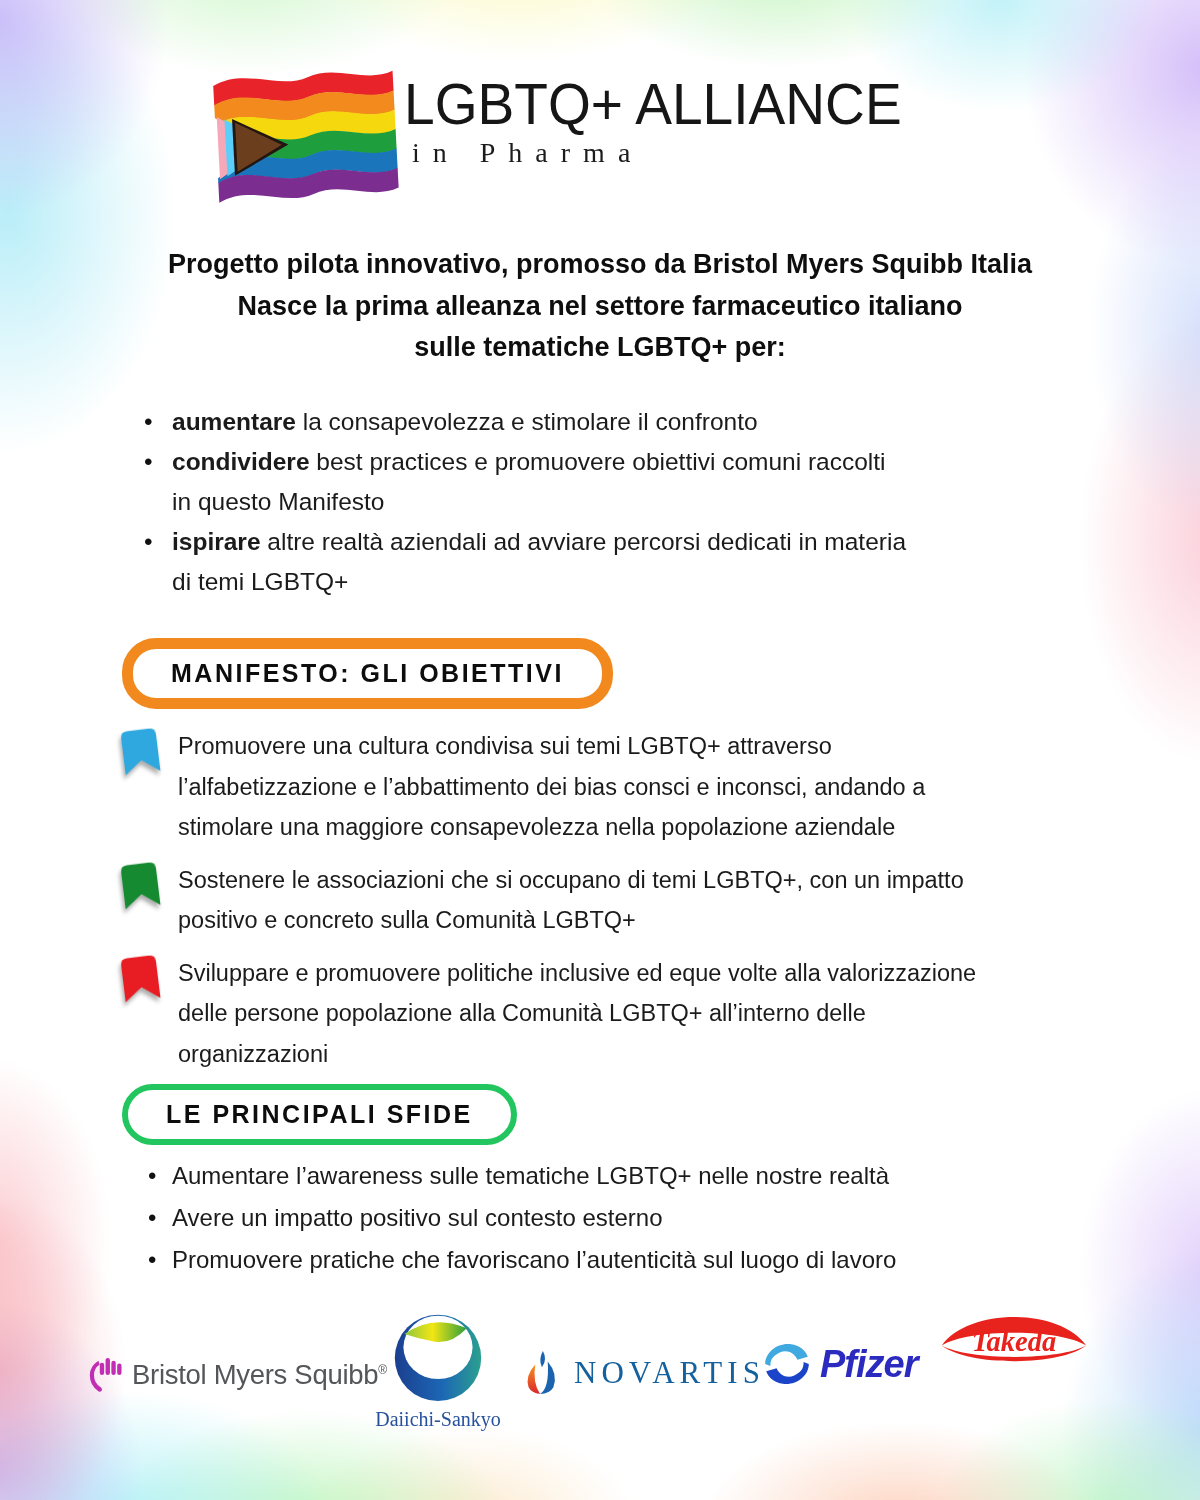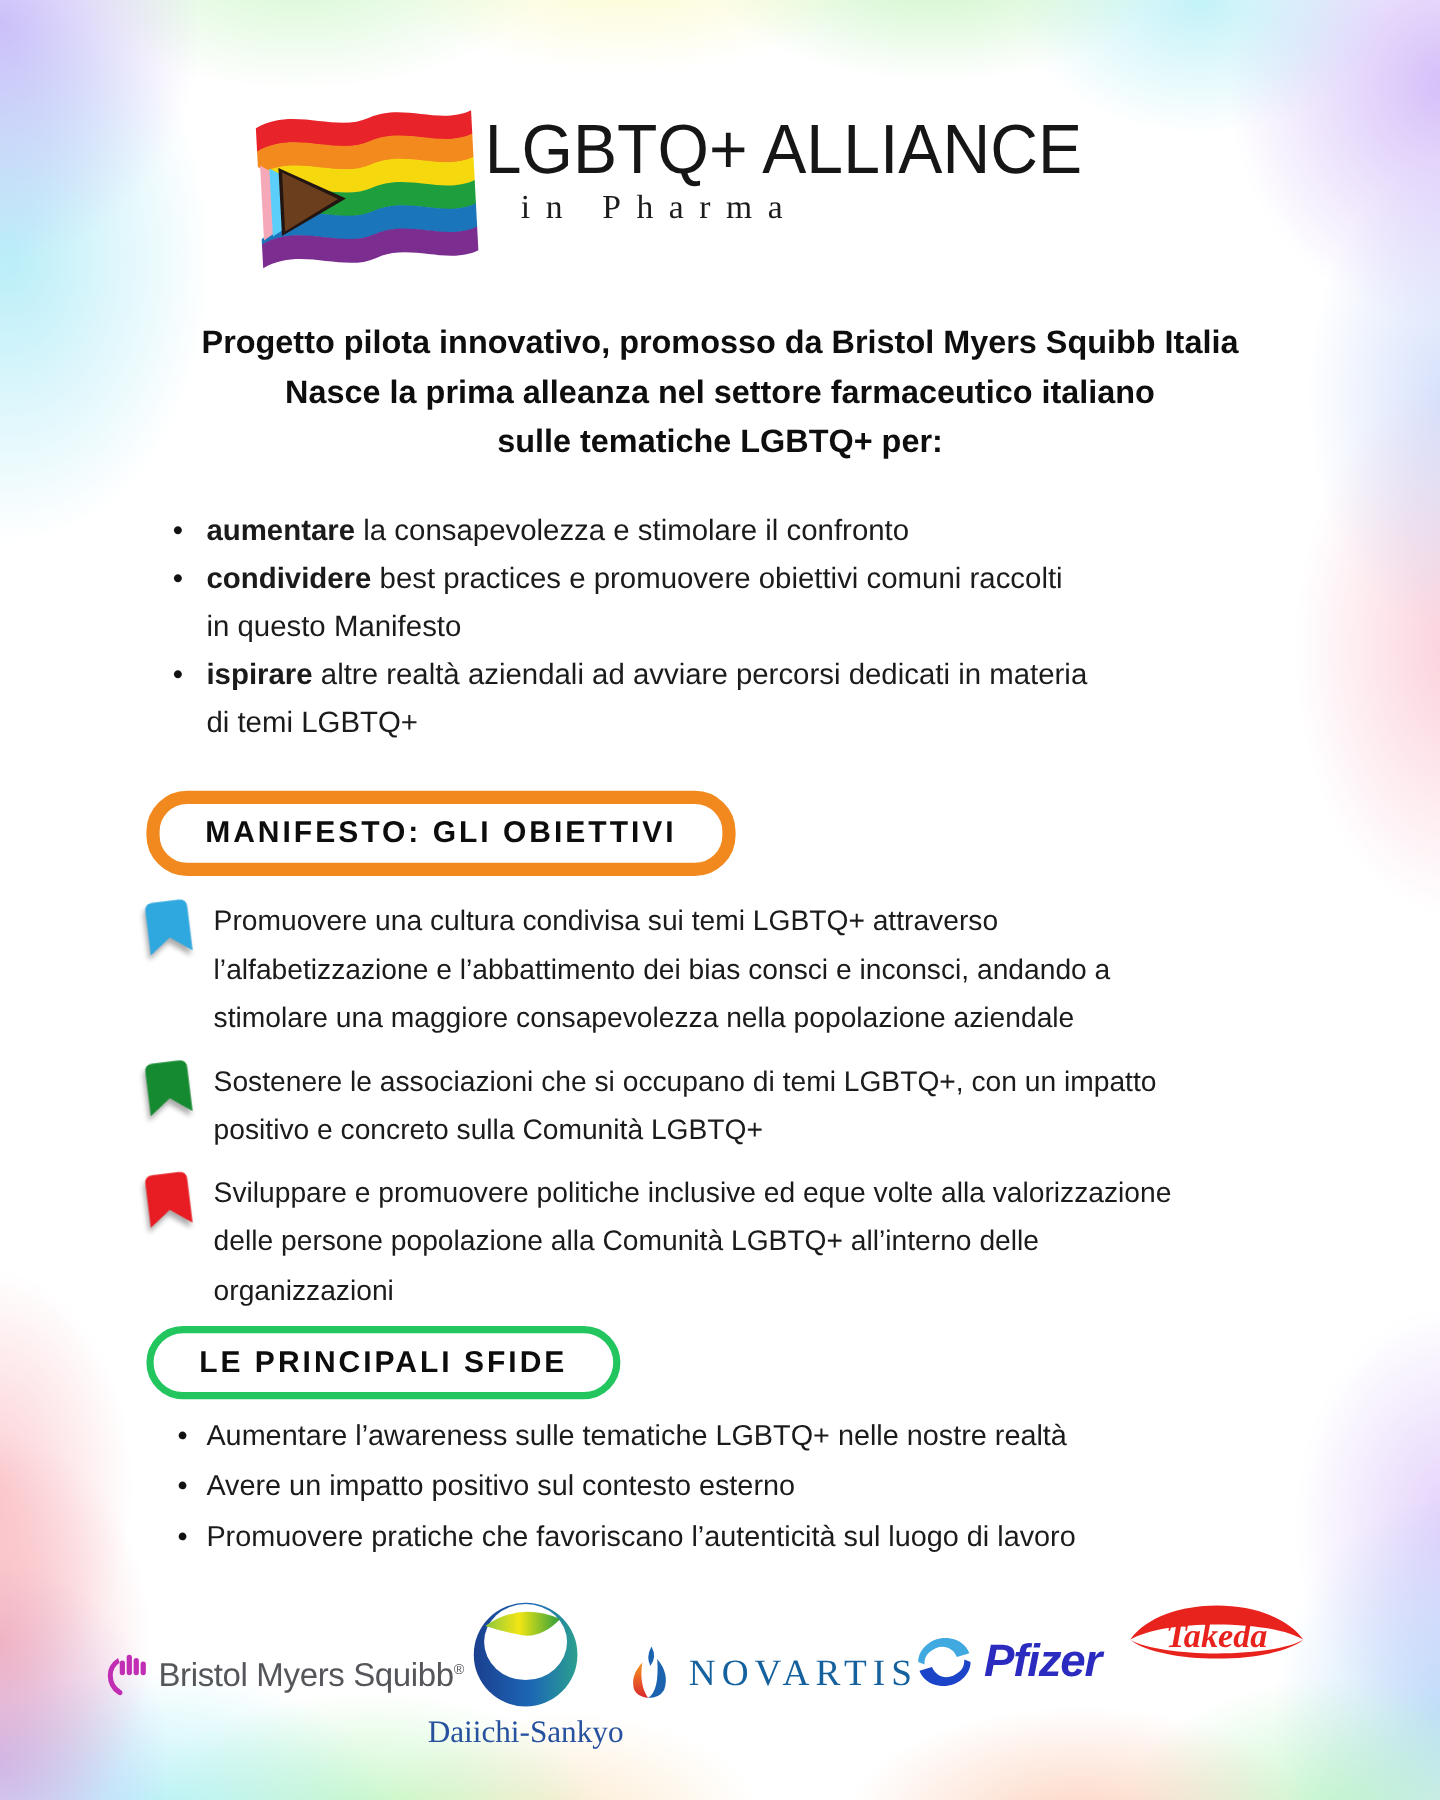--- a/index.html
+++ b/index.html
@@ -25,30 +25,30 @@
       radial-gradient(180px 250px at 0px 1370px,  rgba(238,118,132,.42),transparent 70%),
       radial-gradient(210px 240px at -5px 1470px, rgba(170,140,246,.50),transparent 70%),
       radial-gradient(280px 170px at 130px 1510px,rgba(120,230,242,.50),transparent 70%),
       radial-gradient(280px 150px at 310px 1515px,rgba(150,240,150,.55),transparent 70%),
       radial-gradient(230px 130px at 470px 1520px,rgba(250,210,150,.45),transparent 72%),
       radial-gradient(280px 140px at 900px 1520px,rgba(250,170,130,.50),transparent 70%),
       radial-gradient(250px 160px at 1110px 1510px,rgba(150,240,160,.52),transparent 70%),
       radial-gradient(210px 260px at 1208px 1430px,rgba(130,192,246,.50),transparent 70%),
       radial-gradient(190px 260px at 1212px 1270px,rgba(192,152,246,.45),transparent 70%);
   }
-  .content{position:absolute;inset:0;z-index:1;margin-top:21px;}
+  .content{position:absolute;inset:0;z-index:1;}
 
   
   .flag{position:absolute;left:206px;top:66px;width:198px;height:142px;transform:rotate(-3deg);}
   .brand-title{
     position:absolute;left:404px;top:70px;font-size:58px;font-weight:500;
     letter-spacing:0px;color:#161616;transform:scaleX(.95);transform-origin:left top;white-space:nowrap;
   }
   .brand-sub{
-    position:absolute;left:434px;top:137px;font-family:"Liberation Serif",serif;
+    position:absolute;left:412px;top:137px;font-family:"Liberation Serif",serif;
     font-size:28px;letter-spacing:13px;color:#1c1c1c;white-space:nowrap;
   }
 
   
   .intro{
     position:absolute;left:0;right:0;top:244px;text-align:center;
     font-size:27px;font-weight:bold;line-height:41.5px;color:#0e0e0e;white-space:pre-line;
   }
 
   
@@ -82,21 +82,21 @@
   
   .challenges-list{position:absolute;left:146px;top:1155px;width:960px;list-style:none;margin:0;padding:0;}
   .challenges-list li{position:relative;padding-left:26px;font-size:24px;line-height:42px;color:#1b1b1b;}
 
   
   .partner{position:absolute;display:flex;align-items:center;}
   .bms{left:86px;top:1352px;gap:8px;}
   .bms-label{font-size:27.5px;color:#54565A;letter-spacing:-.3px;white-space:nowrap;}
   .bms-label sup{font-size:12px;}
   .daiichi{left:376px;top:1308px;width:124px;flex-direction:column;gap:4px;}
-  .daiichi-label{font-family:"Liberation Serif",serif;font-size:26px;color:#26519E;white-space:nowrap;}
+  .daiichi-label{font-family:"Liberation Serif",serif;font-size:20px;color:#26519E;white-space:nowrap;}
   .novartis{left:520px;top:1348px;gap:12px;}
   .novartis-label{font-family:"Liberation Serif",serif;font-size:31px;letter-spacing:5px;color:#15619E;white-space:nowrap;}
   .pfizer{left:760px;top:1340px;gap:6px;}
   .pfizer-label{font-size:38px;font-weight:bold;font-style:italic;color:#2B2BC0;letter-spacing:-1px;white-space:nowrap;}
   .takeda{left:938px;top:1300px;}
 </style>
 </head>
 <body>
 
 <div id="poster">

